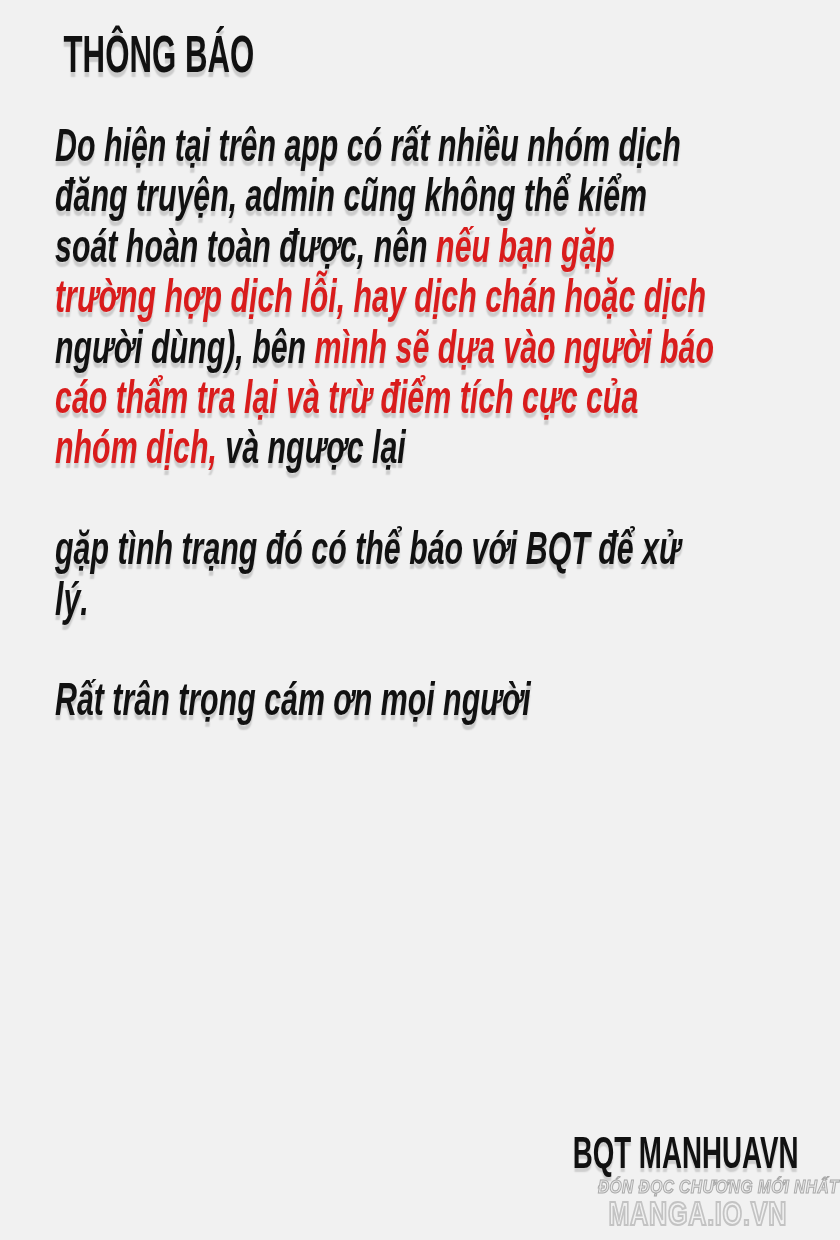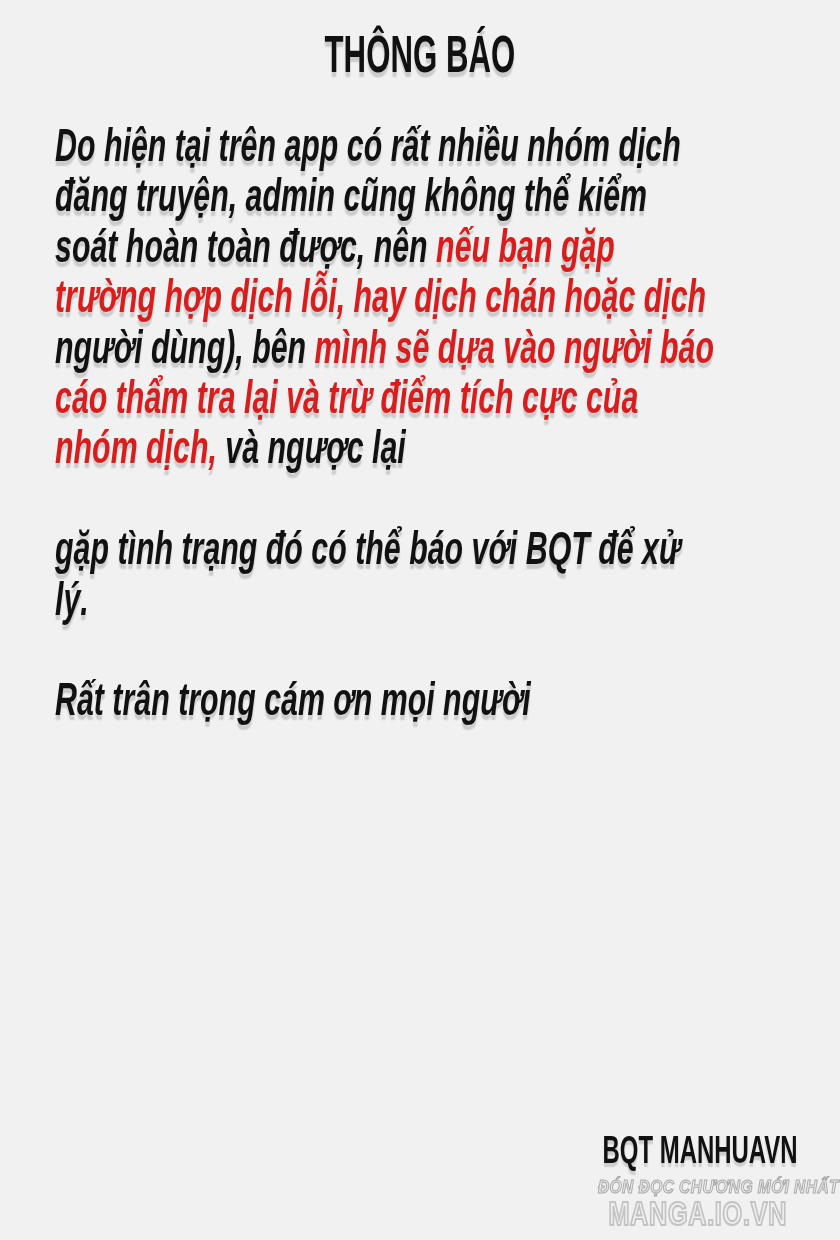--- a/index.html
+++ b/index.html
@@ -4,37 +4,37 @@
 <style>
   html,body { margin:0; padding:0; background:#f1f1f1; }
   .page {
     position:relative; width:840px; height:1240px;
     background:var(--bg,#f1f1f1); overflow:hidden;
     font-family:"Liberation Sans", sans-serif; font-weight:700;
     color:var(--ink,#111111);
   }
   .title {
     position:absolute; top:28px; left:0; width:840px;
-    text-align:center; font-size:52px; line-height:1; white-space:nowrap;
+    font-size:52px; line-height:1; white-space:nowrap;
   }
   .title .cond {
     display:inline-block; transform:scaleX(0.60); transform-origin:center top;
     text-shadow:0 5px 2px rgba(0,0,0,0.16);
   }
   .body { position:absolute; left:55px; top:120px; width:760px; }
   .line { height:50.4px; line-height:50.4px; font-size:46px; white-space:nowrap;font-style:italic; }
   .seg-wrap {
     display:inline-block; transform:scaleX(0.66); transform-origin:left center;
     white-space:pre; text-shadow:0 5px 2px rgba(0,0,0,0.16);
   }
   .seg.black { color:var(--ink,#111111); }
   .seg.red   { color:var(--red,#d91c1c); }
   .signature {
     position:absolute; top:1131px; right:42px;
-    font-size:38px; line-height:1; text-align:left; white-space:nowrap;
+    font-size:44px; line-height:1; text-align:left; white-space:nowrap;
   }
   .signature .cond {
     display:inline-block; transform:scaleX(0.63); transform-origin:right top;
     text-shadow:0 4px 2px rgba(0,0,0,0.15);
   }
   .watermark { position:absolute; top:1176px; right:12px; width:260px; text-align:center; }
   .wm1 { font-size:19px; font-style:italic; line-height:22px; white-space:nowrap; }
   .wm1 .cond {
     display:inline-block; transform:scaleX(0.82); transform-origin:center top;
     color:#e9e9e9; -webkit-text-stroke:1.1px var(--wm,#a9a9a9); letter-spacing:0.5px;

